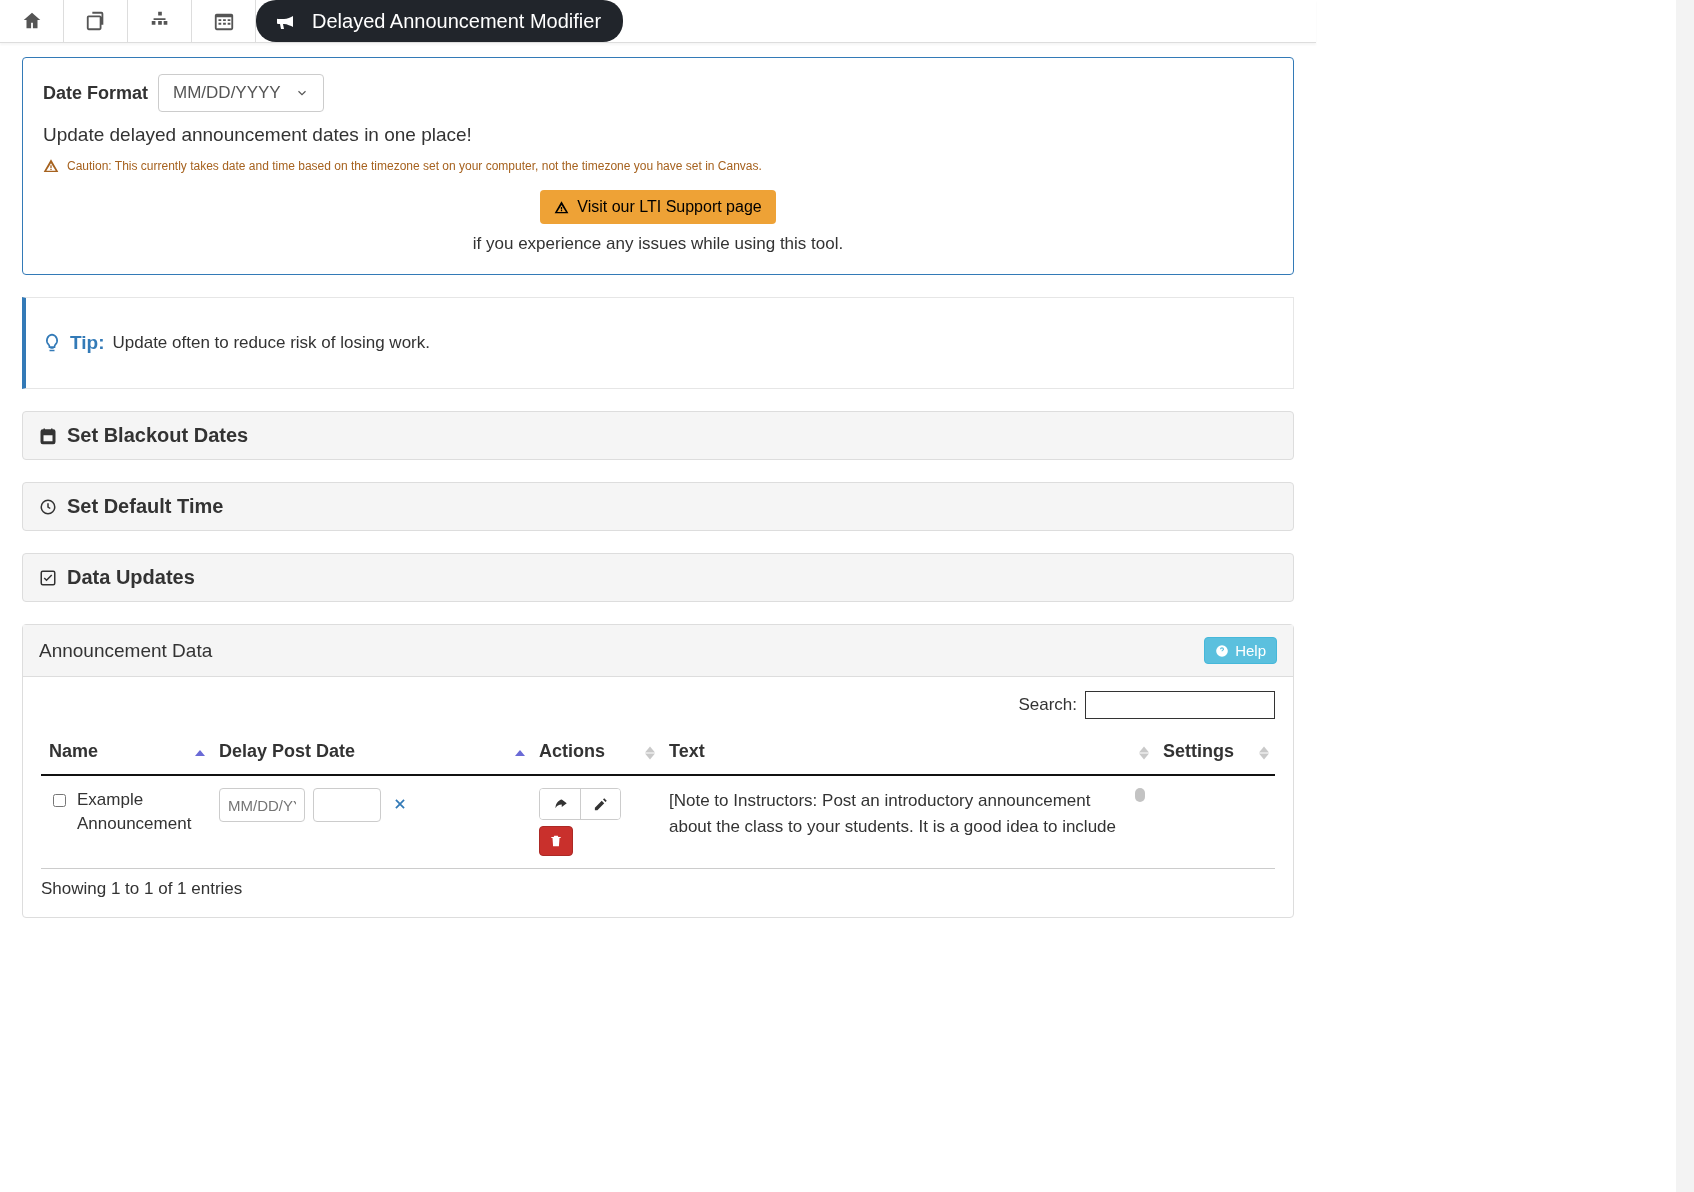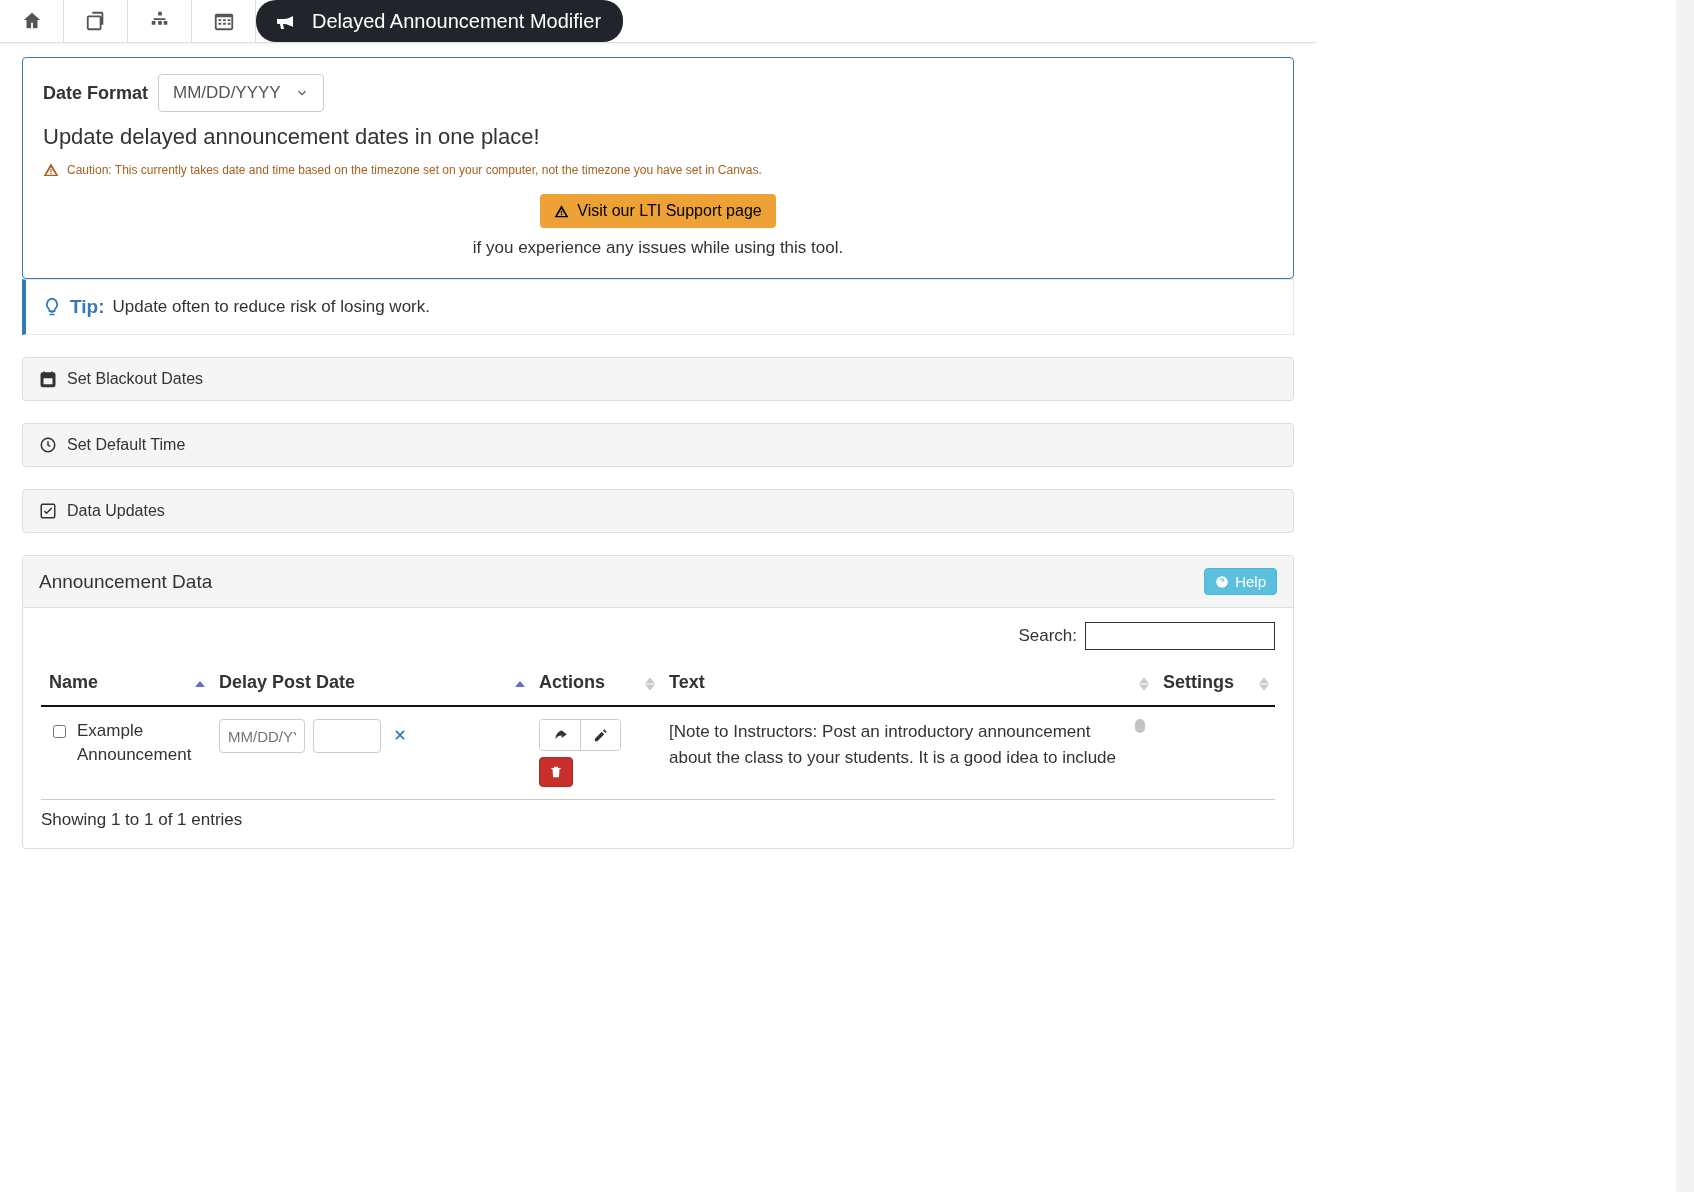--- a/index.html
+++ b/index.html
@@ -43,54 +43,55 @@
     border-radius: 20px;
   }
   .topnav .nav-active svg { width: 24px; height: 24px; fill: #fff; }
 
   .content { padding: 14px 22px 40px 22px; }
 
   .panel {
     border: 1px solid #337ab7;
     border-radius: 4px;
     padding: 16px 20px 20px 20px;
+    margin-bottom: 22px;
   }
   .df-row { display:flex; align-items:center; gap:10px; margin-bottom:12px;}
   .df-label { font-weight:700; font-size:18px; }
   .df-select {
     display:flex; align-items:center; gap:14px;
     border:1px solid #ccc; border-radius:4px;
     padding:8px 14px; font-size:17px; color:#555;
     background:#fff; cursor:pointer;
   }
   .df-select .chev { width:14px; height:14px; }
-  .panel-desc { font-size:22px; margin-bottom:12px; }
+  .panel-desc { font-size:19px; margin-bottom:12px; }
   .caution-line { color:#a6621f; display:flex; align-items:center; gap:8px; font-size:12px; margin-bottom:16px;}
   .caution-line svg { width:16px; height:16px; fill:#a6621f; flex-shrink:0; }
   .lti-row { display:flex; align-items:center; gap:10px;flex-direction:column; }
   .lti-btn {
     background:#eea236; color:#000; border:none; border-radius:4px;
     padding:8px 14px; font-size:16px; display:flex; align-items:center; gap:8px;
     cursor:pointer;
   }
   .lti-btn svg { width:15px; height:15px; fill:#000; }
   .lti-tail { font-size:17px; }
 
   .tip-box {
     border:1px solid #e6e6e6; border-left:4px solid #337ab7;
-    padding:16px 16px; margin-bottom:22px; display:flex; align-items:center; gap:8px;
+    padding:34px 16px; margin-bottom:22px; display:flex; align-items:center; gap:8px;
     font-size:17px;
   }
   .tip-box svg { width:20px; height:20px; fill:none; stroke:#337ab7; stroke-width:2; }
   .tip-label { color:#337ab7; font-weight:700; font-size:19px; }
 
   .accordion {
     border:1px solid #ddd; border-radius:4px; background:#f5f5f5;
     padding:12px 16px; margin-bottom:22px;
-    display:flex; align-items:center; gap:10px; font-size:16px; font-weight:400;
+    display:flex; align-items:center; gap:10px; font-size:20px; font-weight:700;
     cursor:pointer;
   }
   .accordion svg { width:18px; height:18px; fill:#333; }
 
   .data-panel { border:1px solid #ddd; border-radius:4px; margin-bottom:16px; }
   .data-header {
     background:#f5f5f5; border-bottom:1px solid #ddd;
     padding:12px 16px; display:flex; align-items:center; justify-content:space-between;
   }
   .data-title { font-size:19px; font-weight:500; }

